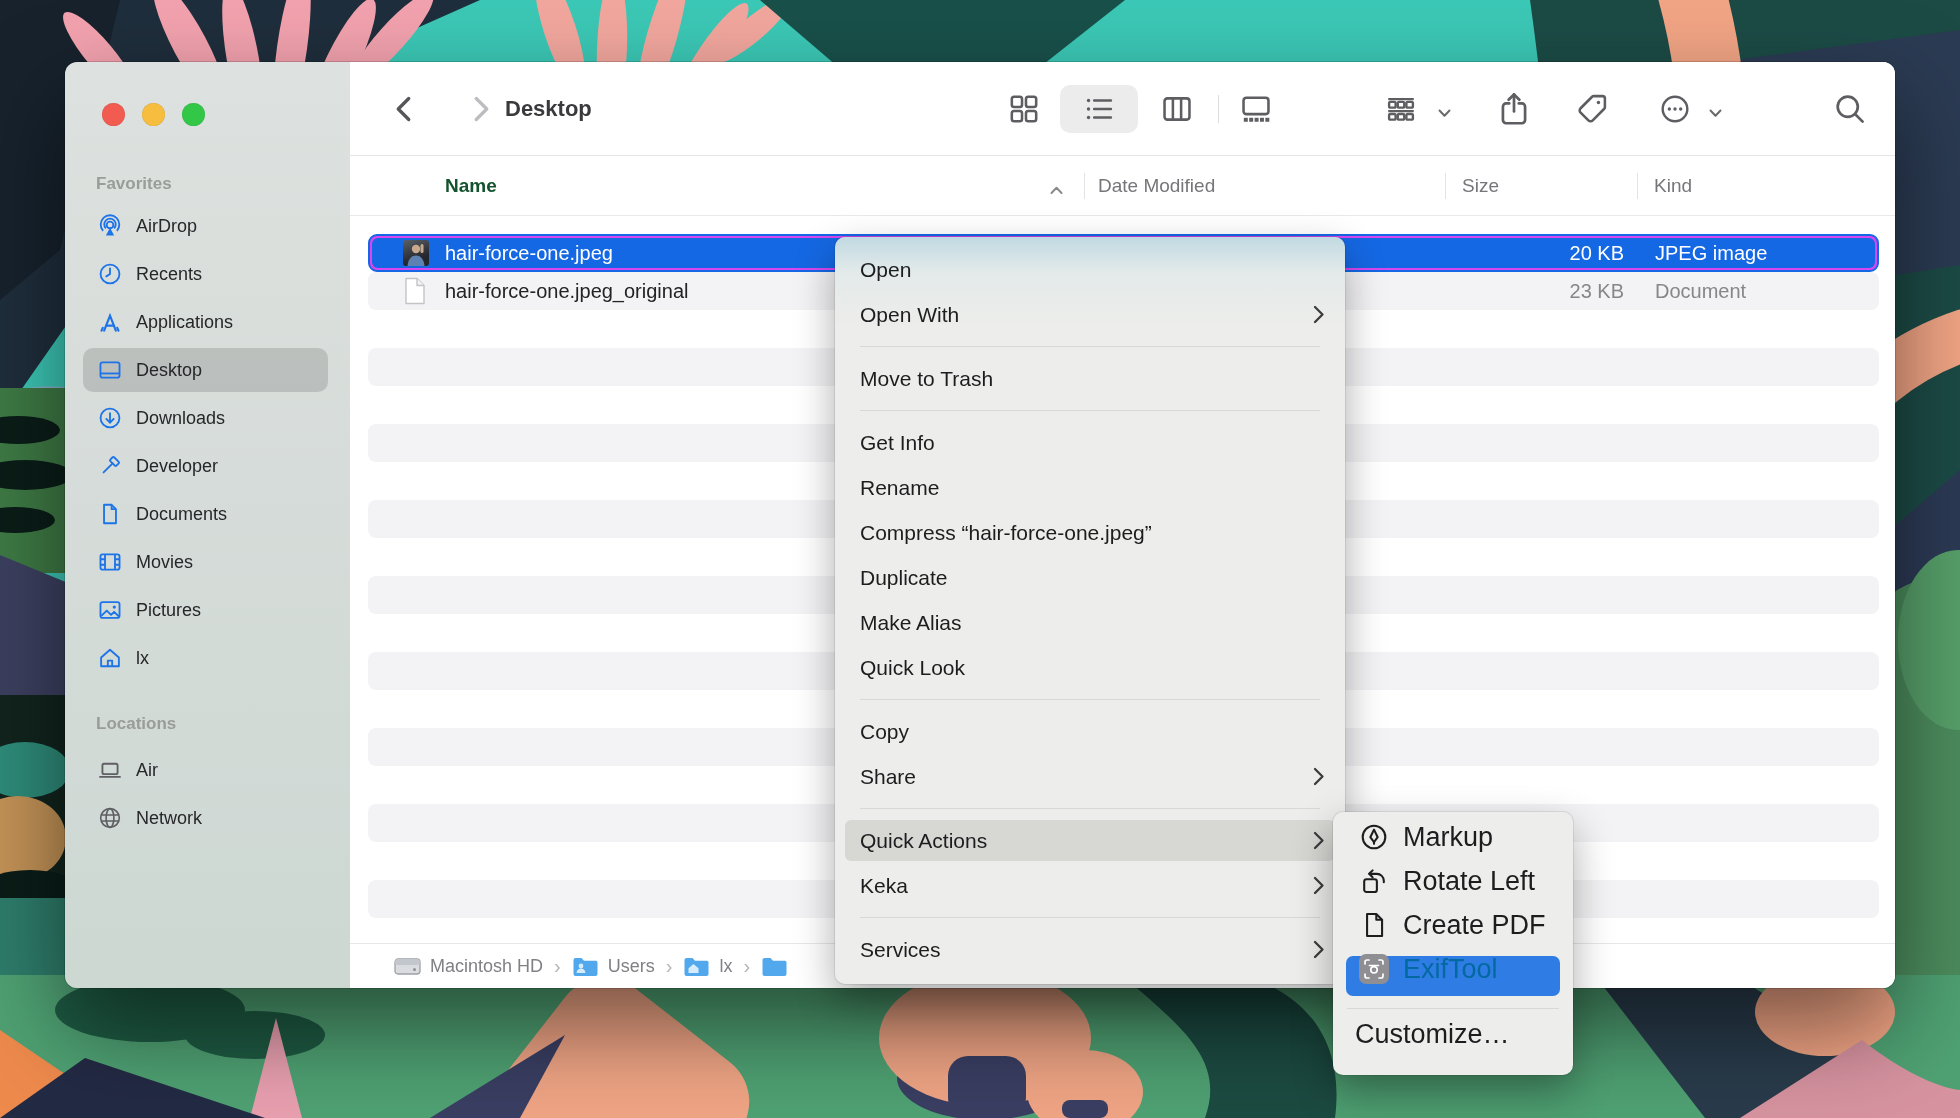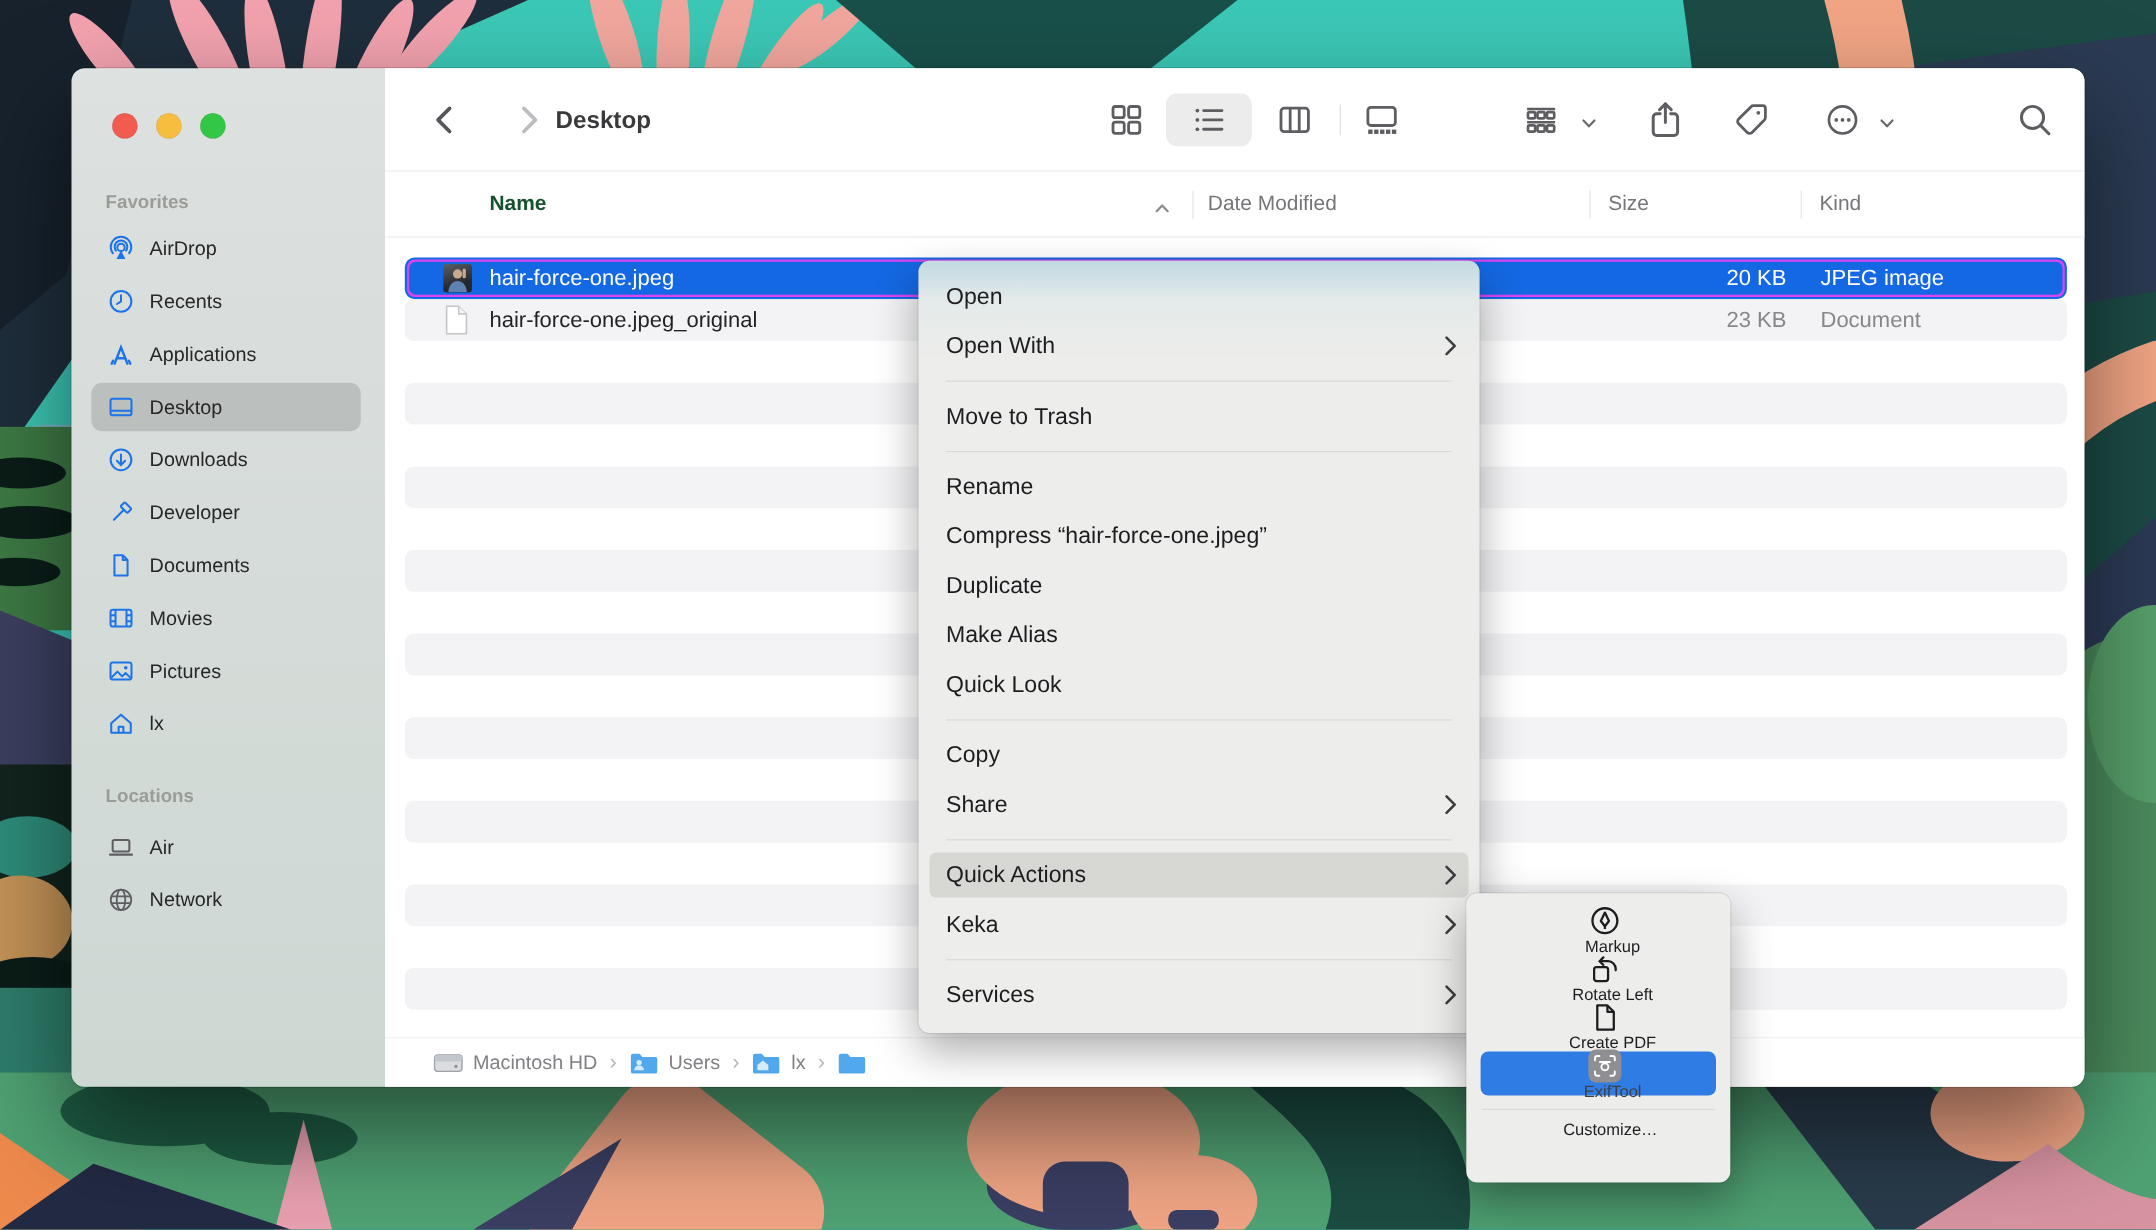--- a/index.html
+++ b/index.html
@@ -72,23 +72,23 @@
     background:linear-gradient(180deg,rgba(140,195,215,.45) 0%,rgba(200,225,230,.25) 40%,rgba(237,237,235,0) 100%);
     pointer-events:none;}
   .mi{position:relative;height:45px;display:flex;align-items:center;padding-left:25px;font-size:21px;color:#1D1D1F;}
   .mi .mchev{position:absolute;right:20px;width:12px;height:19px;color:#3C3C3E;}
   .mi.hl::before{content:"";position:absolute;left:10px;right:10px;top:2px;bottom:2px;background:#D7D7D4;border-radius:6px;}
   .mi span{position:relative;}
   .msep{height:1px;margin:9px 25px;background:#D8D8D5;}
 
   .submenu{position:absolute;left:1333px;top:812px;width:240px;background:#EDEDEB;border-radius:10px;
     box-shadow:0 16px 40px rgba(0,0,0,.33),0 0 0 1px rgba(0,0,0,.08);padding:10px 0 12px;z-index:60;}
-  .smi{position:relative;height:44px;display:flex;align-items:center;padding-left:26px;font-size:15px;color:#1D1D1F;flex-direction:column;}
+  .smi{position:relative;height:44px;display:flex;padding-left:26px;font-size:27px;color:#1D1D1F;}
   .smi .sm-ic{width:30px;height:30px;margin-right:14px;color:#1D1D1F;flex:0 0 auto;position:relative;}
-  .smi.selected{color:#404040;}
+  .smi.selected{color:#0369a1;}
   .smi.selected::before{content:"";position:absolute;left:13px;right:13px;top:2px;bottom:2px;background:#2F7DE4;border-radius:7px;}
   .smi>*{position:relative;}
   .exif-badge{width:30px;height:30px;border-radius:7px;background:#8E8E93;display:block;}
 </style>
 </head>
 <body>
 
 <div class="screen">
 
   <svg class="wallpaper" viewBox="0 0 1960 1118">
@@ -445,20 +445,23 @@
         <span>Open With</span>
       <span class="mchev"><svg viewBox="0 0 12 19" fill="none" stroke="currentColor" stroke-width="2.3" stroke-linecap="round" stroke-linejoin="round">
             <path d="M2 2 L9.5 9.5 L2 17"></path>
           </svg></span>
       </div>
     <div class="msep"></div>
     <div class="mi">
         <span>Move to Trash</span>
       </div>
     <div class="msep"></div>
+    <div class="mi">
+        <span>Get Info</span>
+      </div>
     <div class="mi">
         <span>Rename</span>
       </div>
     <div class="mi">
         <span>Compress “hair-force-one.jpeg”</span>
       </div>
     <div class="mi">
         <span>Duplicate</span>
       </div>
     <div class="mi">

